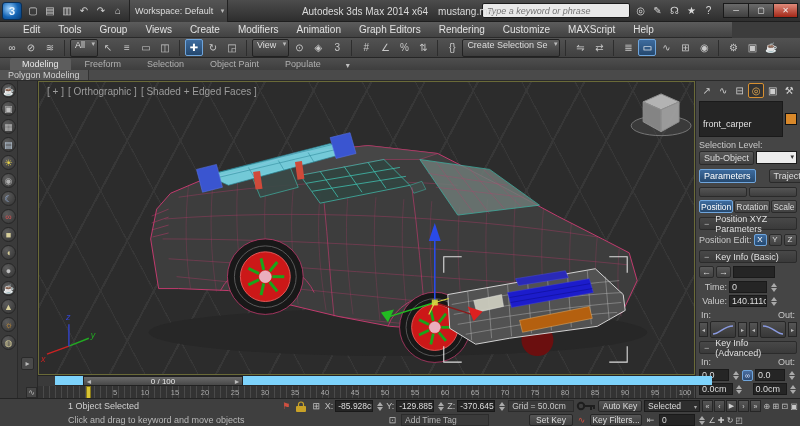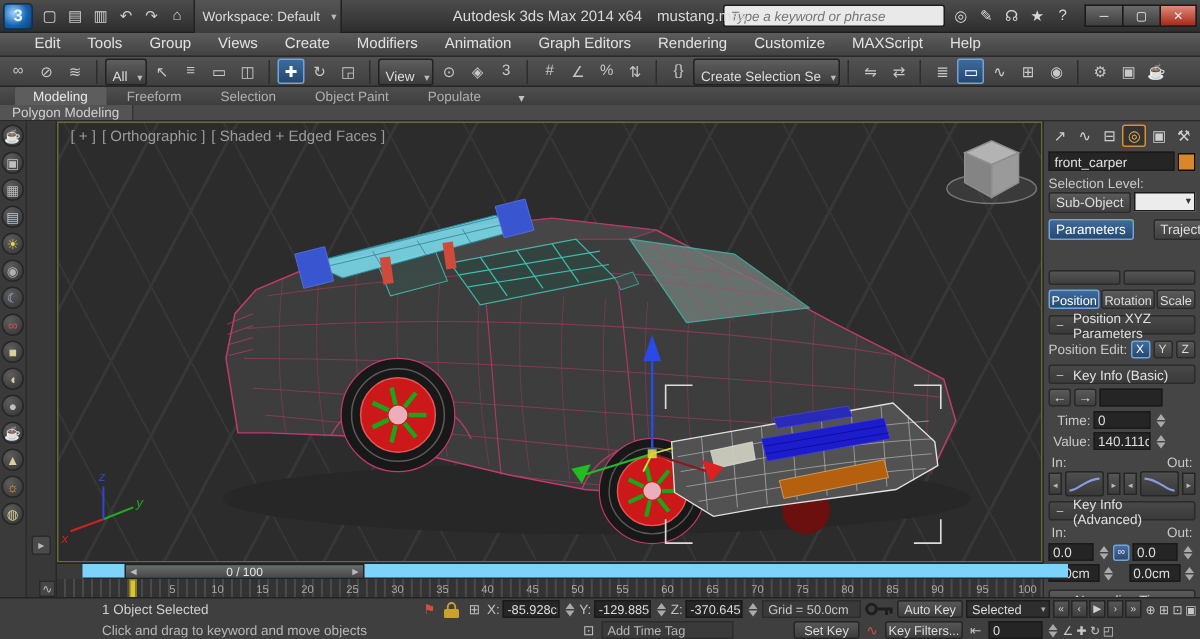--- a/index.html
+++ b/index.html
@@ -14,29 +14,29 @@
   .workspace::after{content:"▾";position:absolute;right:3px;font-size:7px;color:#bbb}
   #title-center{position:absolute;left:0;right:0;top:0;height:22px;display:flex;align-items:center;justify-content:center;gap:10px;pointer-events:none;color:#dadada;font-size:10px}
   #title-right{margin-left:auto;display:flex;align-items:flex-end;gap:3px}
   .search{width:148px;height:15px;background:#e9e9e9;border:1px solid #1c1c1c;border-radius:2px;font-size:9px;font-style:italic;color:#666;padding:0 4px;outline:none}
   .ticon{width:15px;height:15px;display:flex;align-items:center;justify-content:center;color:#d8d8d8;font-size:10px}
   .winbtns{display:flex;margin-left:4px}
   .winbtn{width:25px;height:15px;display:flex;align-items:center;justify-content:center;font-size:8px;color:#eee;background:linear-gradient(#6a6a6a,#3f3f3f);border:1px solid #1a1a1a;border-right:none}
   .winbtn:last-child{border-right:1px solid #1a1a1a;background:linear-gradient(#e08a7a,#a42818)}
 
   
-  #menubar{position:absolute;left:0;top:22px;width:800px;height:16px;background:linear-gradient(#5c5c5c,#424242);display:flex;align-items:center;padding-left:14px;gap:0;border-bottom:1px solid #2a2a2a}
+  #menubar{position:absolute;left:0;top:22px;width:732px;height:16px;background:linear-gradient(#5c5c5c,#424242);display:flex;align-items:center;padding-left:14px;gap:0;border-bottom:1px solid #2a2a2a}
   .menu-item{padding:0 9px;font-size:10px;color:#e2e2e2;height:100%;display:flex;align-items:center}
 
   
   #maintoolbar{position:absolute;left:0;top:38px;width:800px;height:20px;background:linear-gradient(#525252,#404040);display:flex;align-items:center;padding:0 3px;gap:1px;border-bottom:1px solid #262626}
   .ti{flex:none}
   .ti.btn{width:18px;height:17px;display:flex;align-items:center;justify-content:center;font-size:10px;color:#c8c8c8;border:1px solid transparent;border-radius:2px}
   .ti.btn.active{background:linear-gradient(#3d6b9e,#25486e);border:1px solid #6fa5dc;color:#fff}
-  .ti.dd{height:18px;background:linear-gradient(#5e5e5e,#3c3c3c);border:1px solid #222;border-radius:2px;display:flex;align-items:flex-end;padding:0 12px 0 4px;position:relative;color:#ddd;font-size:9px;white-space:nowrap;overflow:hidden}
+  .ti.dd{height:18px;background:linear-gradient(#5e5e5e,#3c3c3c);border:1px solid #222;border-radius:2px;display:flex;align-items:flex-start;padding:0 12px 0 4px;position:relative;color:#ddd;font-size:9px;white-space:nowrap;overflow:hidden}
   .ti.dd::after{content:"▾";position:absolute;right:2px;font-size:7px;color:#bbb}
   .ti.sep{width:5px;height:16px;border-right:1px solid #2d2d2d;margin-right:4px}
 
   
   #ribbontabs{position:absolute;left:0;top:58px;width:800px;height:12px;background:linear-gradient(#4e4e4e,#3e3e3e);display:flex;align-items:flex-end;padding-left:10px;gap:2px}
   .rtab{padding:1px 12px;font-size:9px;color:#b0b0b0;border-radius:2px 2px 0 0}
   .rtab.active{background:#5d5d5d;color:#e8e8e8}
   .rtab-more{width:26px;text-align:center;color:#c0c0c0;font-size:8px}
   #panelstrip{position:absolute;left:0;top:70px;width:800px;height:11px;background:#4a4a4a;border-bottom:1px solid #2a2a2a;display:flex;align-items:center}
   #polygon-modeling{padding:0 8px;font-size:9px;color:#d0d0d0;background:#545454;height:100%;display:flex;align-items:center;border-right:1px solid #333}
@@ -52,29 +52,29 @@
                      repeating-linear-gradient(-62deg,transparent 0 45px,#373737 45px 47px);}
   #vplabel{position:absolute;left:8px;top:4px;z-index:5;font-size:10px;color:#9c9c9c;display:flex;gap:4px}
   #carsvg{position:absolute;left:0;top:0;width:100%;height:100%}
 
   
   #cmdpanel{position:absolute;left:695px;top:81px;width:105px;height:317px;background:#454545;border-left:1px solid #2a2a2a;padding:2px 3px;font-size:9px}
   #cp-tabs{display:flex;gap:1px;margin-bottom:3px}
   .cptab{width:16px;height:15px;display:flex;align-items:center;justify-content:center;color:#cfcfcf;font-size:10px;border-radius:2px}
   .cptab.active{background:#333;border:1px solid #d89030;color:#f0b050}
   .namerow{display:flex;gap:2px;align-items:center;margin-bottom:3px}
-  .namefield{flex:1;height:13px;background:#252525;border:1px solid #1a1a1a;color:#e0e0e0;padding:1px 3px;font-size:9px}
+  .namefield{flex:1;height:13px;background:#252525;border:1px solid #1a1a1a;color:#e0e0e0;padding:17px 3px;font-size:9px}
   .swatch{width:12px;height:12px;background:var(--swatch-orange);border:1px solid #111}
   .cp-label{color:#c8c8c8;margin:2px 0 1px}
   .cpbtn{background:linear-gradient(#5a5a5a,#404040);border:1px solid #2a2a2a;border-radius:2px;color:#ddd;padding:1px 4px;font-size:9px;display:inline-flex;align-items:center;justify-content:center}
   .cpbtn.blue{background:linear-gradient(#3d6b9e,#26496f);border-color:#6fa5dc;color:#fff}
   .subrow{display:flex;gap:2px;margin-bottom:4px}
   .subdd{flex:1;height:13px;background:#ececec;border:1px solid #1a1a1a;position:relative}
   .subdd::after{content:"▾";position:absolute;right:2px;top:1px;font-size:7px;color:#333}
-  .ptrow{display:flex;gap:13px;margin-bottom:20px}
+  .ptrow{display:flex;gap:13px;margin-bottom:4px}
   .ptrow .cpbtn{flex:1;height:14px}
   .prsblank{display:flex;gap:2px;margin:3px 0}
   .prsblank span{flex:1;height:10px;background:linear-gradient(#555,#3e3e3e);border:1px solid #2a2a2a;border-radius:2px}
   .prs{display:flex;gap:1px;margin-bottom:4px}
   .prs .cpbtn{flex:1;height:13px;padding:1px 1px;font-size:8.5px}
   .rollout{background:linear-gradient(#484848,#3a3a3a);border:1px solid #2b2b2b;border-radius:2px;height:13px;display:flex;align-items:center;padding:0 4px;margin:3px 0 3px;color:#e0e0e0}
   .rollout::before{content:"−";margin-right:6px;color:#bbb}
   .axisrow{display:flex;align-items:center;gap:2px;margin:2px 0 4px}
   .axbtn{width:13px;height:12px;font-size:8px}
   .kb-nav{display:flex;gap:2px;align-items:center;margin:1px 0 3px}

